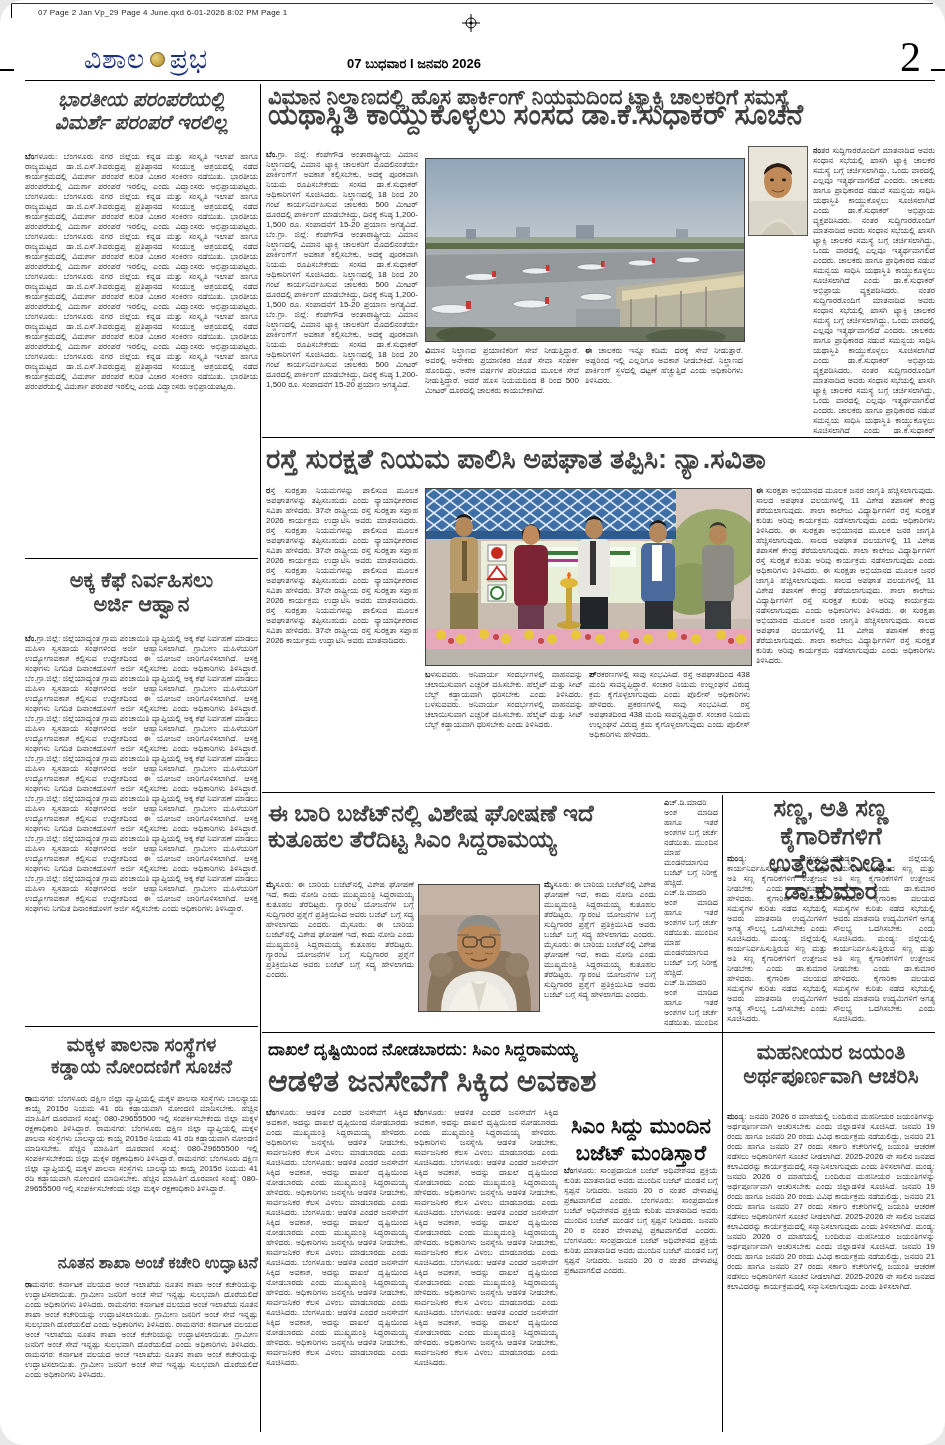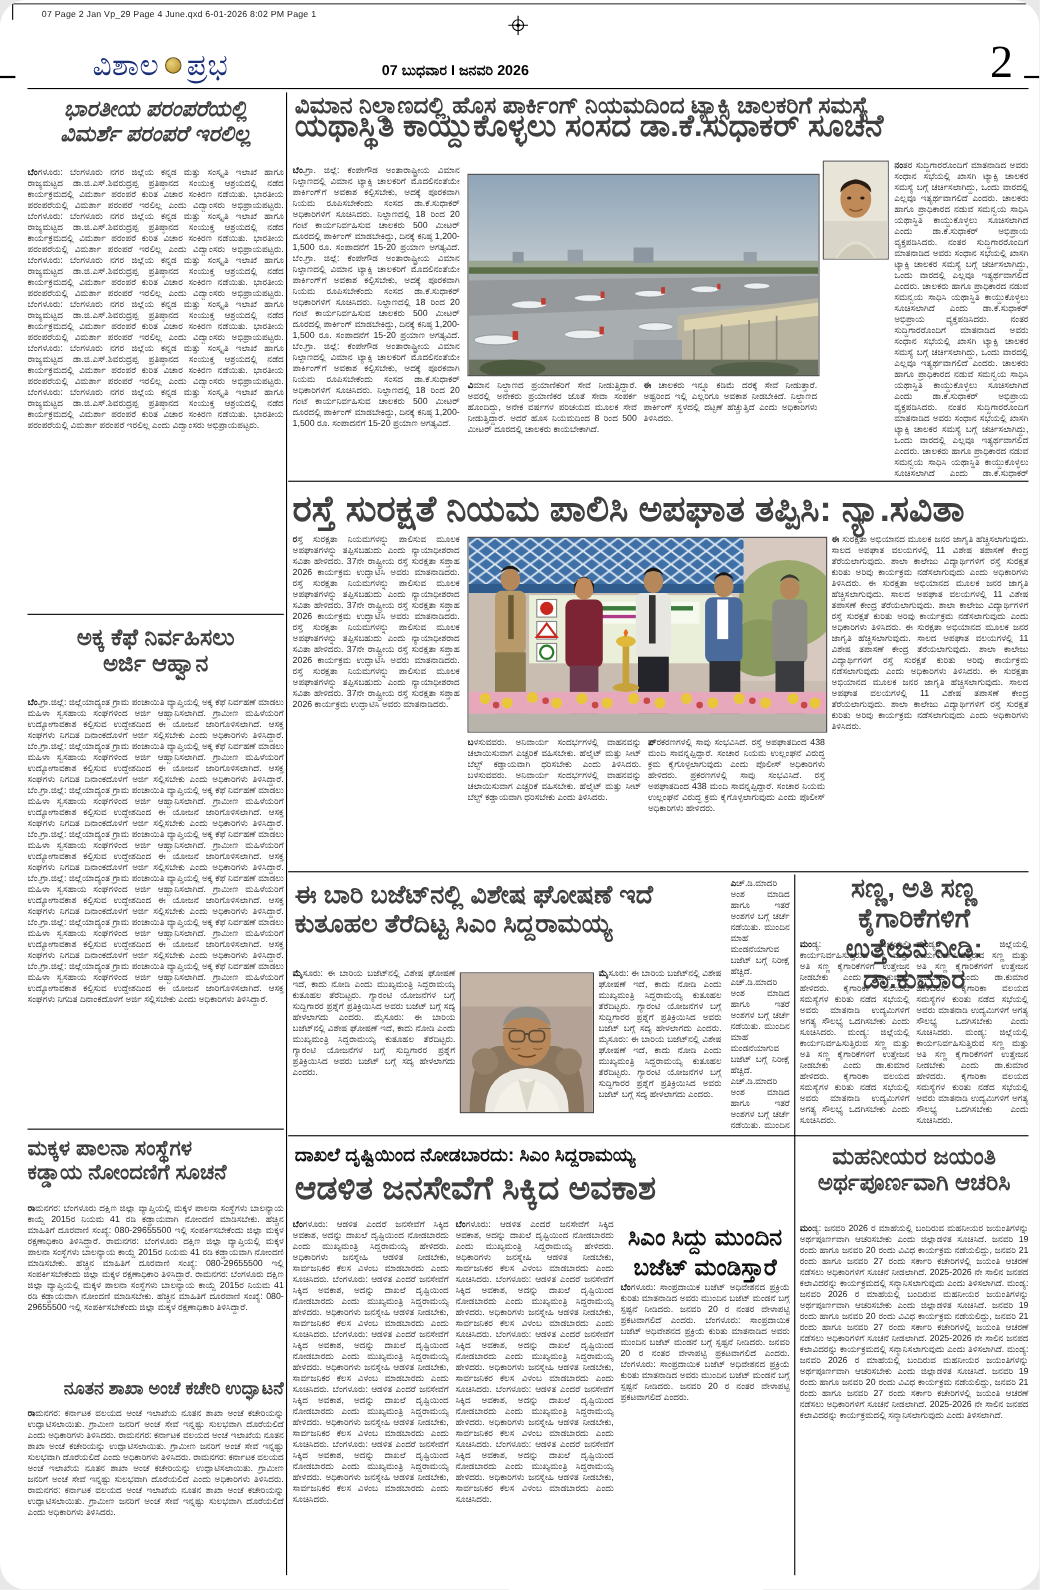--- a/index.html
+++ b/index.html
@@ -59,21 +59,21 @@
   <div class="abs body-txt" style="left:25px;top:152px;width:233px;height:402px">ಬೆಂಗಳೂರು: ಬೆಂಗಳೂರು ನಗರ ಜಿಲ್ಲೆಯ ಕನ್ನಡ ಮತ್ತು ಸಂಸ್ಕೃತಿ ಇಲಾಖೆ ಹಾಗೂ ರಾಜ್ಯಮಟ್ಟದ ಡಾ.ಜಿ.ಎಸ್.ಶಿವರುದ್ರಪ್ಪ ಪ್ರತಿಷ್ಠಾನದ ಸಂಯುಕ್ತ ಆಶ್ರಯದಲ್ಲಿ ನಡೆದ ಕಾರ್ಯಕ್ರಮದಲ್ಲಿ ವಿಮರ್ಶಾ ಪರಂಪರೆ ಕುರಿತ ವಿಚಾರ ಸಂಕಿರಣ ನಡೆಯಿತು. ಭಾರತೀಯ ಪರಂಪರೆಯಲ್ಲಿ ವಿಮರ್ಶಾ ಪರಂಪರೆ ಇರಲಿಲ್ಲ ಎಂದು ವಿದ್ವಾಂಸರು ಅಭಿಪ್ರಾಯಪಟ್ಟರು. ಬೆಂಗಳೂರು: ಬೆಂಗಳೂರು ನಗರ ಜಿಲ್ಲೆಯ ಕನ್ನಡ ಮತ್ತು ಸಂಸ್ಕೃತಿ ಇಲಾಖೆ ಹಾಗೂ ರಾಜ್ಯಮಟ್ಟದ ಡಾ.ಜಿ.ಎಸ್.ಶಿವರುದ್ರಪ್ಪ ಪ್ರತಿಷ್ಠಾನದ ಸಂಯುಕ್ತ ಆಶ್ರಯದಲ್ಲಿ ನಡೆದ ಕಾರ್ಯಕ್ರಮದಲ್ಲಿ ವಿಮರ್ಶಾ ಪರಂಪರೆ ಕುರಿತ ವಿಚಾರ ಸಂಕಿರಣ ನಡೆಯಿತು. ಭಾರತೀಯ ಪರಂಪರೆಯಲ್ಲಿ ವಿಮರ್ಶಾ ಪರಂಪರೆ ಇರಲಿಲ್ಲ ಎಂದು ವಿದ್ವಾಂಸರು ಅಭಿಪ್ರಾಯಪಟ್ಟರು. ಬೆಂಗಳೂರು: ಬೆಂಗಳೂರು ನಗರ ಜಿಲ್ಲೆಯ ಕನ್ನಡ ಮತ್ತು ಸಂಸ್ಕೃತಿ ಇಲಾಖೆ ಹಾಗೂ ರಾಜ್ಯಮಟ್ಟದ ಡಾ.ಜಿ.ಎಸ್.ಶಿವರುದ್ರಪ್ಪ ಪ್ರತಿಷ್ಠಾನದ ಸಂಯುಕ್ತ ಆಶ್ರಯದಲ್ಲಿ ನಡೆದ ಕಾರ್ಯಕ್ರಮದಲ್ಲಿ ವಿಮರ್ಶಾ ಪರಂಪರೆ ಕುರಿತ ವಿಚಾರ ಸಂಕಿರಣ ನಡೆಯಿತು. ಭಾರತೀಯ ಪರಂಪರೆಯಲ್ಲಿ ವಿಮರ್ಶಾ ಪರಂಪರೆ ಇರಲಿಲ್ಲ ಎಂದು ವಿದ್ವಾಂಸರು ಅಭಿಪ್ರಾಯಪಟ್ಟರು. ಬೆಂಗಳೂರು: ಬೆಂಗಳೂರು ನಗರ ಜಿಲ್ಲೆಯ ಕನ್ನಡ ಮತ್ತು ಸಂಸ್ಕೃತಿ ಇಲಾಖೆ ಹಾಗೂ ರಾಜ್ಯಮಟ್ಟದ ಡಾ.ಜಿ.ಎಸ್.ಶಿವರುದ್ರಪ್ಪ ಪ್ರತಿಷ್ಠಾನದ ಸಂಯುಕ್ತ ಆಶ್ರಯದಲ್ಲಿ ನಡೆದ ಕಾರ್ಯಕ್ರಮದಲ್ಲಿ ವಿಮರ್ಶಾ ಪರಂಪರೆ ಕುರಿತ ವಿಚಾರ ಸಂಕಿರಣ ನಡೆಯಿತು. ಭಾರತೀಯ ಪರಂಪರೆಯಲ್ಲಿ ವಿಮರ್ಶಾ ಪರಂಪರೆ ಇರಲಿಲ್ಲ ಎಂದು ವಿದ್ವಾಂಸರು ಅಭಿಪ್ರಾಯಪಟ್ಟರು. ಬೆಂಗಳೂರು: ಬೆಂಗಳೂರು ನಗರ ಜಿಲ್ಲೆಯ ಕನ್ನಡ ಮತ್ತು ಸಂಸ್ಕೃತಿ ಇಲಾಖೆ ಹಾಗೂ ರಾಜ್ಯಮಟ್ಟದ ಡಾ.ಜಿ.ಎಸ್.ಶಿವರುದ್ರಪ್ಪ ಪ್ರತಿಷ್ಠಾನದ ಸಂಯುಕ್ತ ಆಶ್ರಯದಲ್ಲಿ ನಡೆದ ಕಾರ್ಯಕ್ರಮದಲ್ಲಿ ವಿಮರ್ಶಾ ಪರಂಪರೆ ಕುರಿತ ವಿಚಾರ ಸಂಕಿರಣ ನಡೆಯಿತು. ಭಾರತೀಯ ಪರಂಪರೆಯಲ್ಲಿ ವಿಮರ್ಶಾ ಪರಂಪರೆ ಇರಲಿಲ್ಲ ಎಂದು ವಿದ್ವಾಂಸರು ಅಭಿಪ್ರಾಯಪಟ್ಟರು. ಬೆಂಗಳೂರು: ಬೆಂಗಳೂರು ನಗರ ಜಿಲ್ಲೆಯ ಕನ್ನಡ ಮತ್ತು ಸಂಸ್ಕೃತಿ ಇಲಾಖೆ ಹಾಗೂ ರಾಜ್ಯಮಟ್ಟದ ಡಾ.ಜಿ.ಎಸ್.ಶಿವರುದ್ರಪ್ಪ ಪ್ರತಿಷ್ಠಾನದ ಸಂಯುಕ್ತ ಆಶ್ರಯದಲ್ಲಿ ನಡೆದ ಕಾರ್ಯಕ್ರಮದಲ್ಲಿ ವಿಮರ್ಶಾ ಪರಂಪರೆ ಕುರಿತ ವಿಚಾರ ಸಂಕಿರಣ ನಡೆಯಿತು. ಭಾರತೀಯ ಪರಂಪರೆಯಲ್ಲಿ ವಿಮರ್ಶಾ ಪರಂಪರೆ ಇರಲಿಲ್ಲ ಎಂದು ವಿದ್ವಾಂಸರು ಅಭಿಪ್ರಾಯಪಟ್ಟರು.</div>
   <div class="abs rule-h" style="left:25px;top:558px;width:233px"></div>
 
   <div class="abs bighead" style="left:25px;top:568px;width:233px;font-size:21px;text-align:center">
     <div>ಅಕ್ಕ ಕೆಫೆ ನಿರ್ವಹಿಸಲು</div>
     <div>ಅರ್ಜಿ ಆಹ್ವಾನ</div>
   </div>
   <div class="abs body-txt" style="left:25px;top:634px;width:233px;height:388px">ಬೆಂ.ಗ್ರಾ.ಜಿಲ್ಲೆ: ಜಿಲ್ಲೆಯಾದ್ಯಂತ ಗ್ರಾಮ ಪಂಚಾಯಿತಿ ವ್ಯಾಪ್ತಿಯಲ್ಲಿ ಅಕ್ಕ ಕೆಫೆ ನಿರ್ವಹಣೆ ಮಾಡಲು ಮಹಿಳಾ ಸ್ವಸಹಾಯ ಸಂಘಗಳಿಂದ ಅರ್ಜಿ ಆಹ್ವಾನಿಸಲಾಗಿದೆ. ಗ್ರಾಮೀಣ ಮಹಿಳೆಯರಿಗೆ ಉದ್ಯೋಗಾವಕಾಶ ಕಲ್ಪಿಸುವ ಉದ್ದೇಶದಿಂದ ಈ ಯೋಜನೆ ಜಾರಿಗೊಳಿಸಲಾಗಿದೆ. ಆಸಕ್ತ ಸಂಘಗಳು ನಿಗದಿತ ದಿನಾಂಕದೊಳಗೆ ಅರ್ಜಿ ಸಲ್ಲಿಸಬೇಕು ಎಂದು ಅಧಿಕಾರಿಗಳು ತಿಳಿಸಿದ್ದಾರೆ. ಬೆಂ.ಗ್ರಾ.ಜಿಲ್ಲೆ: ಜಿಲ್ಲೆಯಾದ್ಯಂತ ಗ್ರಾಮ ಪಂಚಾಯಿತಿ ವ್ಯಾಪ್ತಿಯಲ್ಲಿ ಅಕ್ಕ ಕೆಫೆ ನಿರ್ವಹಣೆ ಮಾಡಲು ಮಹಿಳಾ ಸ್ವಸಹಾಯ ಸಂಘಗಳಿಂದ ಅರ್ಜಿ ಆಹ್ವಾನಿಸಲಾಗಿದೆ. ಗ್ರಾಮೀಣ ಮಹಿಳೆಯರಿಗೆ ಉದ್ಯೋಗಾವಕಾಶ ಕಲ್ಪಿಸುವ ಉದ್ದೇಶದಿಂದ ಈ ಯೋಜನೆ ಜಾರಿಗೊಳಿಸಲಾಗಿದೆ. ಆಸಕ್ತ ಸಂಘಗಳು ನಿಗದಿತ ದಿನಾಂಕದೊಳಗೆ ಅರ್ಜಿ ಸಲ್ಲಿಸಬೇಕು ಎಂದು ಅಧಿಕಾರಿಗಳು ತಿಳಿಸಿದ್ದಾರೆ. ಬೆಂ.ಗ್ರಾ.ಜಿಲ್ಲೆ: ಜಿಲ್ಲೆಯಾದ್ಯಂತ ಗ್ರಾಮ ಪಂಚಾಯಿತಿ ವ್ಯಾಪ್ತಿಯಲ್ಲಿ ಅಕ್ಕ ಕೆಫೆ ನಿರ್ವಹಣೆ ಮಾಡಲು ಮಹಿಳಾ ಸ್ವಸಹಾಯ ಸಂಘಗಳಿಂದ ಅರ್ಜಿ ಆಹ್ವಾನಿಸಲಾಗಿದೆ. ಗ್ರಾಮೀಣ ಮಹಿಳೆಯರಿಗೆ ಉದ್ಯೋಗಾವಕಾಶ ಕಲ್ಪಿಸುವ ಉದ್ದೇಶದಿಂದ ಈ ಯೋಜನೆ ಜಾರಿಗೊಳಿಸಲಾಗಿದೆ. ಆಸಕ್ತ ಸಂಘಗಳು ನಿಗದಿತ ದಿನಾಂಕದೊಳಗೆ ಅರ್ಜಿ ಸಲ್ಲಿಸಬೇಕು ಎಂದು ಅಧಿಕಾರಿಗಳು ತಿಳಿಸಿದ್ದಾರೆ. ಬೆಂ.ಗ್ರಾ.ಜಿಲ್ಲೆ: ಜಿಲ್ಲೆಯಾದ್ಯಂತ ಗ್ರಾಮ ಪಂಚಾಯಿತಿ ವ್ಯಾಪ್ತಿಯಲ್ಲಿ ಅಕ್ಕ ಕೆಫೆ ನಿರ್ವಹಣೆ ಮಾಡಲು ಮಹಿಳಾ ಸ್ವಸಹಾಯ ಸಂಘಗಳಿಂದ ಅರ್ಜಿ ಆಹ್ವಾನಿಸಲಾಗಿದೆ. ಗ್ರಾಮೀಣ ಮಹಿಳೆಯರಿಗೆ ಉದ್ಯೋಗಾವಕಾಶ ಕಲ್ಪಿಸುವ ಉದ್ದೇಶದಿಂದ ಈ ಯೋಜನೆ ಜಾರಿಗೊಳಿಸಲಾಗಿದೆ. ಆಸಕ್ತ ಸಂಘಗಳು ನಿಗದಿತ ದಿನಾಂಕದೊಳಗೆ ಅರ್ಜಿ ಸಲ್ಲಿಸಬೇಕು ಎಂದು ಅಧಿಕಾರಿಗಳು ತಿಳಿಸಿದ್ದಾರೆ. ಬೆಂ.ಗ್ರಾ.ಜಿಲ್ಲೆ: ಜಿಲ್ಲೆಯಾದ್ಯಂತ ಗ್ರಾಮ ಪಂಚಾಯಿತಿ ವ್ಯಾಪ್ತಿಯಲ್ಲಿ ಅಕ್ಕ ಕೆಫೆ ನಿರ್ವಹಣೆ ಮಾಡಲು ಮಹಿಳಾ ಸ್ವಸಹಾಯ ಸಂಘಗಳಿಂದ ಅರ್ಜಿ ಆಹ್ವಾನಿಸಲಾಗಿದೆ. ಗ್ರಾಮೀಣ ಮಹಿಳೆಯರಿಗೆ ಉದ್ಯೋಗಾವಕಾಶ ಕಲ್ಪಿಸುವ ಉದ್ದೇಶದಿಂದ ಈ ಯೋಜನೆ ಜಾರಿಗೊಳಿಸಲಾಗಿದೆ. ಆಸಕ್ತ ಸಂಘಗಳು ನಿಗದಿತ ದಿನಾಂಕದೊಳಗೆ ಅರ್ಜಿ ಸಲ್ಲಿಸಬೇಕು ಎಂದು ಅಧಿಕಾರಿಗಳು ತಿಳಿಸಿದ್ದಾರೆ. ಬೆಂ.ಗ್ರಾ.ಜಿಲ್ಲೆ: ಜಿಲ್ಲೆಯಾದ್ಯಂತ ಗ್ರಾಮ ಪಂಚಾಯಿತಿ ವ್ಯಾಪ್ತಿಯಲ್ಲಿ ಅಕ್ಕ ಕೆಫೆ ನಿರ್ವಹಣೆ ಮಾಡಲು ಮಹಿಳಾ ಸ್ವಸಹಾಯ ಸಂಘಗಳಿಂದ ಅರ್ಜಿ ಆಹ್ವಾನಿಸಲಾಗಿದೆ. ಗ್ರಾಮೀಣ ಮಹಿಳೆಯರಿಗೆ ಉದ್ಯೋಗಾವಕಾಶ ಕಲ್ಪಿಸುವ ಉದ್ದೇಶದಿಂದ ಈ ಯೋಜನೆ ಜಾರಿಗೊಳಿಸಲಾಗಿದೆ. ಆಸಕ್ತ ಸಂಘಗಳು ನಿಗದಿತ ದಿನಾಂಕದೊಳಗೆ ಅರ್ಜಿ ಸಲ್ಲಿಸಬೇಕು ಎಂದು ಅಧಿಕಾರಿಗಳು ತಿಳಿಸಿದ್ದಾರೆ. ಬೆಂ.ಗ್ರಾ.ಜಿಲ್ಲೆ: ಜಿಲ್ಲೆಯಾದ್ಯಂತ ಗ್ರಾಮ ಪಂಚಾಯಿತಿ ವ್ಯಾಪ್ತಿಯಲ್ಲಿ ಅಕ್ಕ ಕೆಫೆ ನಿರ್ವಹಣೆ ಮಾಡಲು ಮಹಿಳಾ ಸ್ವಸಹಾಯ ಸಂಘಗಳಿಂದ ಅರ್ಜಿ ಆಹ್ವಾನಿಸಲಾಗಿದೆ. ಗ್ರಾಮೀಣ ಮಹಿಳೆಯರಿಗೆ ಉದ್ಯೋಗಾವಕಾಶ ಕಲ್ಪಿಸುವ ಉದ್ದೇಶದಿಂದ ಈ ಯೋಜನೆ ಜಾರಿಗೊಳಿಸಲಾಗಿದೆ. ಆಸಕ್ತ ಸಂಘಗಳು ನಿಗದಿತ ದಿನಾಂಕದೊಳಗೆ ಅರ್ಜಿ ಸಲ್ಲಿಸಬೇಕು ಎಂದು ಅಧಿಕಾರಿಗಳು ತಿಳಿಸಿದ್ದಾರೆ.</div>
   <div class="abs rule-h" style="left:25px;top:1026px;width:233px"></div>
 
-  <div class="abs bighead" style="left:25px;top:1034px;width:233px;font-size:19px;text-align:left">
+  <div class="abs bighead" style="left:25px;top:1034px;width:233px;font-size:19px;text-align:center">
     <div>ಮಕ್ಕಳ ಪಾಲನಾ ಸಂಸ್ಥೆಗಳ</div>
     <div>ಕಡ್ಡಾಯ ನೋಂದಣಿಗೆ ಸೂಚನೆ</div>
   </div>
   <div class="abs body-txt" style="left:25px;top:1094px;width:233px;height:154px">ರಾಮನಗರ: ಬೆಂಗಳೂರು ದಕ್ಷಿಣ ಜಿಲ್ಲಾ ವ್ಯಾಪ್ತಿಯಲ್ಲಿ ಮಕ್ಕಳ ಪಾಲನಾ ಸಂಸ್ಥೆಗಳು ಬಾಲನ್ಯಾಯ ಕಾಯ್ದೆ 2015ರ ನಿಯಮ 41 ರಡಿ ಕಡ್ಡಾಯವಾಗಿ ನೋಂದಣಿ ಮಾಡಿಸಬೇಕು. ಹೆಚ್ಚಿನ ಮಾಹಿತಿಗೆ ದೂರವಾಣಿ ಸಂಖ್ಯೆ: 080-29655500 ಇಲ್ಲಿ ಸಂಪರ್ಕಿಸಬೇಕೆಂದು ಜಿಲ್ಲಾ ಮಕ್ಕಳ ರಕ್ಷಣಾಧಿಕಾರಿ ತಿಳಿಸಿದ್ದಾರೆ. ರಾಮನಗರ: ಬೆಂಗಳೂರು ದಕ್ಷಿಣ ಜಿಲ್ಲಾ ವ್ಯಾಪ್ತಿಯಲ್ಲಿ ಮಕ್ಕಳ ಪಾಲನಾ ಸಂಸ್ಥೆಗಳು ಬಾಲನ್ಯಾಯ ಕಾಯ್ದೆ 2015ರ ನಿಯಮ 41 ರಡಿ ಕಡ್ಡಾಯವಾಗಿ ನೋಂದಣಿ ಮಾಡಿಸಬೇಕು. ಹೆಚ್ಚಿನ ಮಾಹಿತಿಗೆ ದೂರವಾಣಿ ಸಂಖ್ಯೆ: 080-29655500 ಇಲ್ಲಿ ಸಂಪರ್ಕಿಸಬೇಕೆಂದು ಜಿಲ್ಲಾ ಮಕ್ಕಳ ರಕ್ಷಣಾಧಿಕಾರಿ ತಿಳಿಸಿದ್ದಾರೆ. ರಾಮನಗರ: ಬೆಂಗಳೂರು ದಕ್ಷಿಣ ಜಿಲ್ಲಾ ವ್ಯಾಪ್ತಿಯಲ್ಲಿ ಮಕ್ಕಳ ಪಾಲನಾ ಸಂಸ್ಥೆಗಳು ಬಾಲನ್ಯಾಯ ಕಾಯ್ದೆ 2015ರ ನಿಯಮ 41 ರಡಿ ಕಡ್ಡಾಯವಾಗಿ ನೋಂದಣಿ ಮಾಡಿಸಬೇಕು. ಹೆಚ್ಚಿನ ಮಾಹಿತಿಗೆ ದೂರವಾಣಿ ಸಂಖ್ಯೆ: 080-29655500 ಇಲ್ಲಿ ಸಂಪರ್ಕಿಸಬೇಕೆಂದು ಜಿಲ್ಲಾ ಮಕ್ಕಳ ರಕ್ಷಣಾಧಿಕಾರಿ ತಿಳಿಸಿದ್ದಾರೆ.</div>
 
   <div class="abs bighead" style="left:25px;top:1254px;width:233px;font-size:16px;text-align:right">ನೂತನ ಶಾಖಾ ಅಂಚೆ ಕಚೇರಿ ಉದ್ಘಾಟನೆ</div>
   <div class="abs body-txt" style="left:25px;top:1280px;width:233px;height:150px">ರಾಮನಗರ: ಕರ್ನಾಟಕ ವಲಯದ ಅಂಚೆ ಇಲಾಖೆಯ ನೂತನ ಶಾಖಾ ಅಂಚೆ ಕಚೇರಿಯನ್ನು ಉದ್ಘಾಟಿಸಲಾಯಿತು. ಗ್ರಾಮೀಣ ಜನರಿಗೆ ಅಂಚೆ ಸೇವೆ ಇನ್ನಷ್ಟು ಸುಲಭವಾಗಿ ದೊರೆಯಲಿದೆ ಎಂದು ಅಧಿಕಾರಿಗಳು ತಿಳಿಸಿದರು. ರಾಮನಗರ: ಕರ್ನಾಟಕ ವಲಯದ ಅಂಚೆ ಇಲಾಖೆಯ ನೂತನ ಶಾಖಾ ಅಂಚೆ ಕಚೇರಿಯನ್ನು ಉದ್ಘಾಟಿಸಲಾಯಿತು. ಗ್ರಾಮೀಣ ಜನರಿಗೆ ಅಂಚೆ ಸೇವೆ ಇನ್ನಷ್ಟು ಸುಲಭವಾಗಿ ದೊರೆಯಲಿದೆ ಎಂದು ಅಧಿಕಾರಿಗಳು ತಿಳಿಸಿದರು. ರಾಮನಗರ: ಕರ್ನಾಟಕ ವಲಯದ ಅಂಚೆ ಇಲಾಖೆಯ ನೂತನ ಶಾಖಾ ಅಂಚೆ ಕಚೇರಿಯನ್ನು ಉದ್ಘಾಟಿಸಲಾಯಿತು. ಗ್ರಾಮೀಣ ಜನರಿಗೆ ಅಂಚೆ ಸೇವೆ ಇನ್ನಷ್ಟು ಸುಲಭವಾಗಿ ದೊರೆಯಲಿದೆ ಎಂದು ಅಧಿಕಾರಿಗಳು ತಿಳಿಸಿದರು. ರಾಮನಗರ: ಕರ್ನಾಟಕ ವಲಯದ ಅಂಚೆ ಇಲಾಖೆಯ ನೂತನ ಶಾಖಾ ಅಂಚೆ ಕಚೇರಿಯನ್ನು ಉದ್ಘಾಟಿಸಲಾಯಿತು. ಗ್ರಾಮೀಣ ಜನರಿಗೆ ಅಂಚೆ ಸೇವೆ ಇನ್ನಷ್ಟು ಸುಲಭವಾಗಿ ದೊರೆಯಲಿದೆ ಎಂದು ಅಧಿಕಾರಿಗಳು ತಿಳಿಸಿದರು.</div>
 
   <div class="abs bighead" style="left:268px;top:85px;width:662px;font-size:21px">ವಿಮಾನ ನಿಲ್ದಾಣದಲ್ಲಿ ಹೊಸ ಪಾರ್ಕಿಂಗ್ ನಿಯಮದಿಂದ ಟ್ಯಾಕ್ಸಿ ಚಾಲಕರಿಗೆ ಸಮಸ್ಯೆ</div>
   <div class="abs bighead" style="left:268px;top:99px;width:662px;font-size:28px">ಯಥಾಸ್ಥಿತಿ ಕಾಯ್ದುಕೊಳ್ಳಲು ಸಂಸದ ಡಾ.ಕೆ.ಸುಧಾಕರ್ ಸೂಚನೆ</div>
@@ -145,21 +145,21 @@
         <ellipse cx="35" cy="33" rx="2" ry="1.4" fill="#241a12"></ellipse>
         <path d="M23 43 Q29 47 35 43" stroke="#7a4a28" stroke-width="1.2" fill="none"></path>
         <path d="M12 88 Q29 62 46 88 Z" fill="#cfcaba"></path>
       </svg>
     </span>
     <div class="body-txt" style="height:290px">ನಂತರ ಸುದ್ದಿಗಾರರೊಂದಿಗೆ ಮಾತನಾಡಿದ ಅವರು ಸಂಧಾನ ಸಭೆಯಲ್ಲಿ ಖಾಸಗಿ ಟ್ಯಾಕ್ಸಿ ಚಾಲಕರ ಸಮಸ್ಯೆ ಬಗ್ಗೆ ಚರ್ಚಿಸಲಾಗಿದ್ದು, ಒಂದು ವಾರದಲ್ಲಿ ಎಲ್ಲವೂ ಇತ್ಯರ್ಥವಾಗಲಿದೆ ಎಂದರು. ಚಾಲಕರು ಹಾಗೂ ಪ್ರಾಧಿಕಾರದ ನಡುವೆ ಸಮನ್ವಯ ಸಾಧಿಸಿ ಯಥಾಸ್ಥಿತಿ ಕಾಯ್ದುಕೊಳ್ಳಲು ಸೂಚಿಸಲಾಗಿದೆ ಎಂದು ಡಾ.ಕೆ.ಸುಧಾಕರ್ ಅಭಿಪ್ರಾಯ ವ್ಯಕ್ತಪಡಿಸಿದರು. ನಂತರ ಸುದ್ದಿಗಾರರೊಂದಿಗೆ ಮಾತನಾಡಿದ ಅವರು ಸಂಧಾನ ಸಭೆಯಲ್ಲಿ ಖಾಸಗಿ ಟ್ಯಾಕ್ಸಿ ಚಾಲಕರ ಸಮಸ್ಯೆ ಬಗ್ಗೆ ಚರ್ಚಿಸಲಾಗಿದ್ದು, ಒಂದು ವಾರದಲ್ಲಿ ಎಲ್ಲವೂ ಇತ್ಯರ್ಥವಾಗಲಿದೆ ಎಂದರು. ಚಾಲಕರು ಹಾಗೂ ಪ್ರಾಧಿಕಾರದ ನಡುವೆ ಸಮನ್ವಯ ಸಾಧಿಸಿ ಯಥಾಸ್ಥಿತಿ ಕಾಯ್ದುಕೊಳ್ಳಲು ಸೂಚಿಸಲಾಗಿದೆ ಎಂದು ಡಾ.ಕೆ.ಸುಧಾಕರ್ ಅಭಿಪ್ರಾಯ ವ್ಯಕ್ತಪಡಿಸಿದರು. ನಂತರ ಸುದ್ದಿಗಾರರೊಂದಿಗೆ ಮಾತನಾಡಿದ ಅವರು ಸಂಧಾನ ಸಭೆಯಲ್ಲಿ ಖಾಸಗಿ ಟ್ಯಾಕ್ಸಿ ಚಾಲಕರ ಸಮಸ್ಯೆ ಬಗ್ಗೆ ಚರ್ಚಿಸಲಾಗಿದ್ದು, ಒಂದು ವಾರದಲ್ಲಿ ಎಲ್ಲವೂ ಇತ್ಯರ್ಥವಾಗಲಿದೆ ಎಂದರು. ಚಾಲಕರು ಹಾಗೂ ಪ್ರಾಧಿಕಾರದ ನಡುವೆ ಸಮನ್ವಯ ಸಾಧಿಸಿ ಯಥಾಸ್ಥಿತಿ ಕಾಯ್ದುಕೊಳ್ಳಲು ಸೂಚಿಸಲಾಗಿದೆ ಎಂದು ಡಾ.ಕೆ.ಸುಧಾಕರ್ ಅಭಿಪ್ರಾಯ ವ್ಯಕ್ತಪಡಿಸಿದರು. ನಂತರ ಸುದ್ದಿಗಾರರೊಂದಿಗೆ ಮಾತನಾಡಿದ ಅವರು ಸಂಧಾನ ಸಭೆಯಲ್ಲಿ ಖಾಸಗಿ ಟ್ಯಾಕ್ಸಿ ಚಾಲಕರ ಸಮಸ್ಯೆ ಬಗ್ಗೆ ಚರ್ಚಿಸಲಾಗಿದ್ದು, ಒಂದು ವಾರದಲ್ಲಿ ಎಲ್ಲವೂ ಇತ್ಯರ್ಥವಾಗಲಿದೆ ಎಂದರು. ಚಾಲಕರು ಹಾಗೂ ಪ್ರಾಧಿಕಾರದ ನಡುವೆ ಸಮನ್ವಯ ಸಾಧಿಸಿ ಯಥಾಸ್ಥಿತಿ ಕಾಯ್ದುಕೊಳ್ಳಲು ಸೂಚಿಸಲಾಗಿದೆ ಎಂದು ಡಾ.ಕೆ.ಸುಧಾಕರ್ ಅಭಿಪ್ರಾಯ ವ್ಯಕ್ತಪಡಿಸಿದರು.</div>
   </div>
 
   <div class="abs rule-h" style="left:262px;top:437px;width:673px"></div>
 
-  <div class="abs bighead" style="left:266px;top:444px;width:669px;font-size:33px">ರಸ್ತೆ ಸುರಕ್ಷತೆ ನಿಯಮ ಪಾಲಿಸಿ ಅಪಘಾತ ತಪ್ಪಿಸಿ: ನ್ಯಾ.ಸವಿತಾ</div>
+  <div class="abs bighead" style="left:266px;top:444px;width:669px;font-size:27px">ರಸ್ತೆ ಸುರಕ್ಷತೆ ನಿಯಮ ಪಾಲಿಸಿ ಅಪಘಾತ ತಪ್ಪಿಸಿ: ನ್ಯಾ.ಸವಿತಾ</div>
 
   <div class="abs body-txt" style="left:266px;top:486px;width:152px;height:300px">ರಸ್ತೆ ಸುರಕ್ಷತಾ ನಿಯಮಗಳನ್ನು ಪಾಲಿಸುವ ಮೂಲಕ ಅಪಘಾತಗಳನ್ನು ತಪ್ಪಿಸಬಹುದು ಎಂದು ನ್ಯಾಯಾಧೀಶರಾದ ಸವಿತಾ ಹೇಳಿದರು. 37ನೇ ರಾಷ್ಟ್ರೀಯ ರಸ್ತೆ ಸುರಕ್ಷತಾ ಸಪ್ತಾಹ 2026 ಕಾರ್ಯಕ್ರಮ ಉದ್ಘಾಟಿಸಿ ಅವರು ಮಾತನಾಡಿದರು. ರಸ್ತೆ ಸುರಕ್ಷತಾ ನಿಯಮಗಳನ್ನು ಪಾಲಿಸುವ ಮೂಲಕ ಅಪಘಾತಗಳನ್ನು ತಪ್ಪಿಸಬಹುದು ಎಂದು ನ್ಯಾಯಾಧೀಶರಾದ ಸವಿತಾ ಹೇಳಿದರು. 37ನೇ ರಾಷ್ಟ್ರೀಯ ರಸ್ತೆ ಸುರಕ್ಷತಾ ಸಪ್ತಾಹ 2026 ಕಾರ್ಯಕ್ರಮ ಉದ್ಘಾಟಿಸಿ ಅವರು ಮಾತನಾಡಿದರು. ರಸ್ತೆ ಸುರಕ್ಷತಾ ನಿಯಮಗಳನ್ನು ಪಾಲಿಸುವ ಮೂಲಕ ಅಪಘಾತಗಳನ್ನು ತಪ್ಪಿಸಬಹುದು ಎಂದು ನ್ಯಾಯಾಧೀಶರಾದ ಸವಿತಾ ಹೇಳಿದರು. 37ನೇ ರಾಷ್ಟ್ರೀಯ ರಸ್ತೆ ಸುರಕ್ಷತಾ ಸಪ್ತಾಹ 2026 ಕಾರ್ಯಕ್ರಮ ಉದ್ಘಾಟಿಸಿ ಅವರು ಮಾತನಾಡಿದರು. ರಸ್ತೆ ಸುರಕ್ಷತಾ ನಿಯಮಗಳನ್ನು ಪಾಲಿಸುವ ಮೂಲಕ ಅಪಘಾತಗಳನ್ನು ತಪ್ಪಿಸಬಹುದು ಎಂದು ನ್ಯಾಯಾಧೀಶರಾದ ಸವಿತಾ ಹೇಳಿದರು. 37ನೇ ರಾಷ್ಟ್ರೀಯ ರಸ್ತೆ ಸುರಕ್ಷತಾ ಸಪ್ತಾಹ 2026 ಕಾರ್ಯಕ್ರಮ ಉದ್ಘಾಟಿಸಿ ಅವರು ಮಾತನಾಡಿದರು.</div>
 
   <div class="abs" style="left:425px;top:488px;border:1px solid #444">
     <svg width="325" height="176" viewBox="0 0 325 176">
       <defs>
         <pattern id="canopy" width="16" height="12" patternUnits="userSpaceOnUse">
           <rect width="16" height="12" fill="#3e6fa6"></rect>
           <path d="M0 6 L8 0 L16 6 L8 12 Z" fill="none" stroke="#dce8f2" stroke-width="1.6"></path>
         </pattern>

